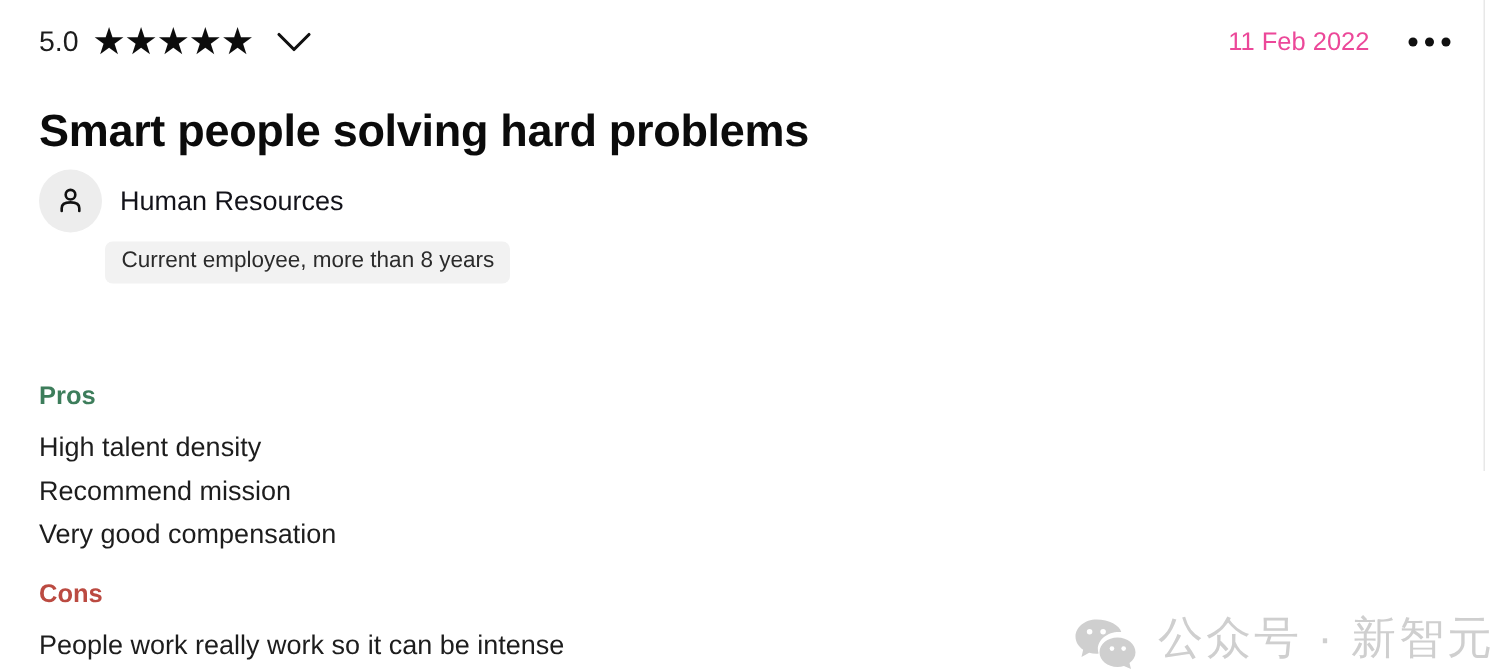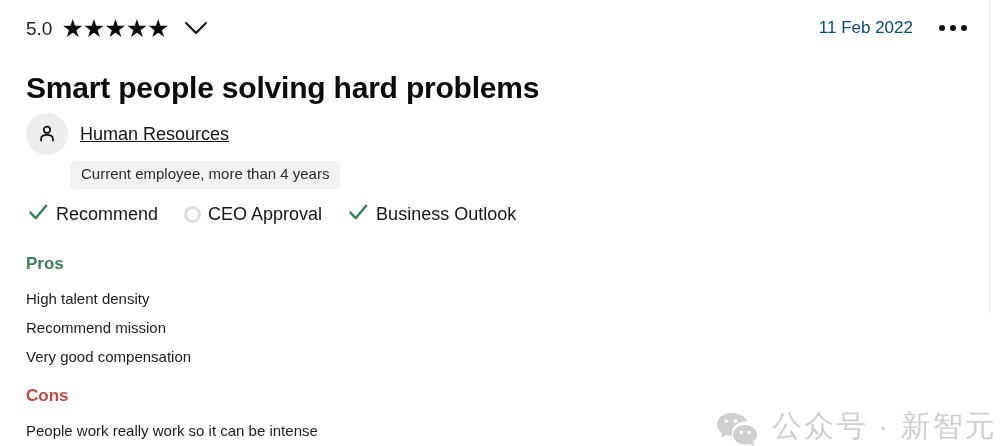--- a/index.html
+++ b/index.html
@@ -66,21 +66,21 @@
     display: flex;
     align-items: center;
   }
   .meta-group {
     display: flex;
     align-items: center;
     gap: 26px;
   }
   .review-date {
     font-size: 17px;
-    color: #0c4a6e;
+    color: #ec4899;
     white-space: nowrap;
   }
   .kebab {
     display: flex;
     align-items: center;
     gap: 5px;
   }
   .kebab span {
     width: 6px;
     height: 6px;
@@ -105,21 +105,20 @@
   .reviewer-block {
     position: absolute;
     left: 26px;
     top: 112px;
   }
   .reviewer-row {
     display: flex;
     align-items: center;
     gap: 12px;
     height: 44px;
-    text-decoration: underline;
   }
   .avatar {
     width: 42px;
     height: 42px;
     border-radius: 50%;
     background: #ededed;
     display: flex;
     align-items: center;
     justify-content: center;
     flex: 0 0 auto;
@@ -180,21 +179,21 @@
   .section-heading {
     font-size: 17px;
     font-weight: bold;
     line-height: 1;
     margin-bottom: 12px;
   }
   .heading-pros { color: #3d7d5b; }
   .heading-cons { color: #bb4a41; }
 
   .section-line {
-    font-size: 15px;
+    font-size: 18px;
     color: #1d1d1d;
     line-height: 29px;
     white-space: nowrap;
   }
 
   
   .watermark {
     position: absolute;
     left: 716px;
     top: 386px;
@@ -250,48 +249,23 @@
   <div class="reviewer-block">
     <div class="reviewer-row">
       <span class="avatar">
         <svg width="22" height="22" viewBox="0 0 24 24" aria-hidden="true">
           <circle cx="12" cy="7.4" r="3.5" fill="none" stroke="#111111" stroke-width="1.9"></circle>
           <path d="M5.6 19.2 v-2.0 c0-2.5 2.3-4.2 6.4-4.2 s6.4 1.7 6.4 4.2 v2.0" fill="none" stroke="#111111" stroke-width="1.9" stroke-linecap="round"></path>
         </svg>
       </span>
       <span class="reviewer-title">Human Resources</span>
     </div>
-    <span class="employment-badge">Current employee, more than 4 years</span>
-  </div>
-
-  <div class="sentiment-row">
-
-    <div class="sentiment-item">
-      <span>
-        <svg width="21" height="20" viewBox="0 0 22 20" aria-hidden="true">
-          <path d="M2.5 10.5 L8 16.5 L19 3.5" fill="none" stroke="#3d7d5b" stroke-width="2.6" stroke-linecap="round" stroke-linejoin="round"></path>
-        </svg>
-      </span>
-      <span class="sentiment-label">Recommend</span>
-    </div>
-
-    <div class="sentiment-item">
-      <span class="ring"></span>
-      <span class="sentiment-label">CEO Approval</span>
-    </div>
-
-    <div class="sentiment-item">
-      <span>
-        <svg width="21" height="20" viewBox="0 0 22 20" aria-hidden="true">
-          <path d="M2.5 10.5 L8 16.5 L19 3.5" fill="none" stroke="#3d7d5b" stroke-width="2.6" stroke-linecap="round" stroke-linejoin="round"></path>
-        </svg>
-      </span>
-      <span class="sentiment-label">Business Outlook</span>
-    </div>
-  </div>
+    <span class="employment-badge">Current employee, more than 8 years</span>
+  </div>
+
 
   <div class="section section-pros">
     <div class="section-heading heading-pros">Pros</div>
     <div class="section-line">High talent density</div>
     <div class="section-line">Recommend mission</div>
     <div class="section-line">Very good compensation</div>
   </div>
 
   <div class="section section-cons">
     <div class="section-heading heading-cons">Cons</div>

